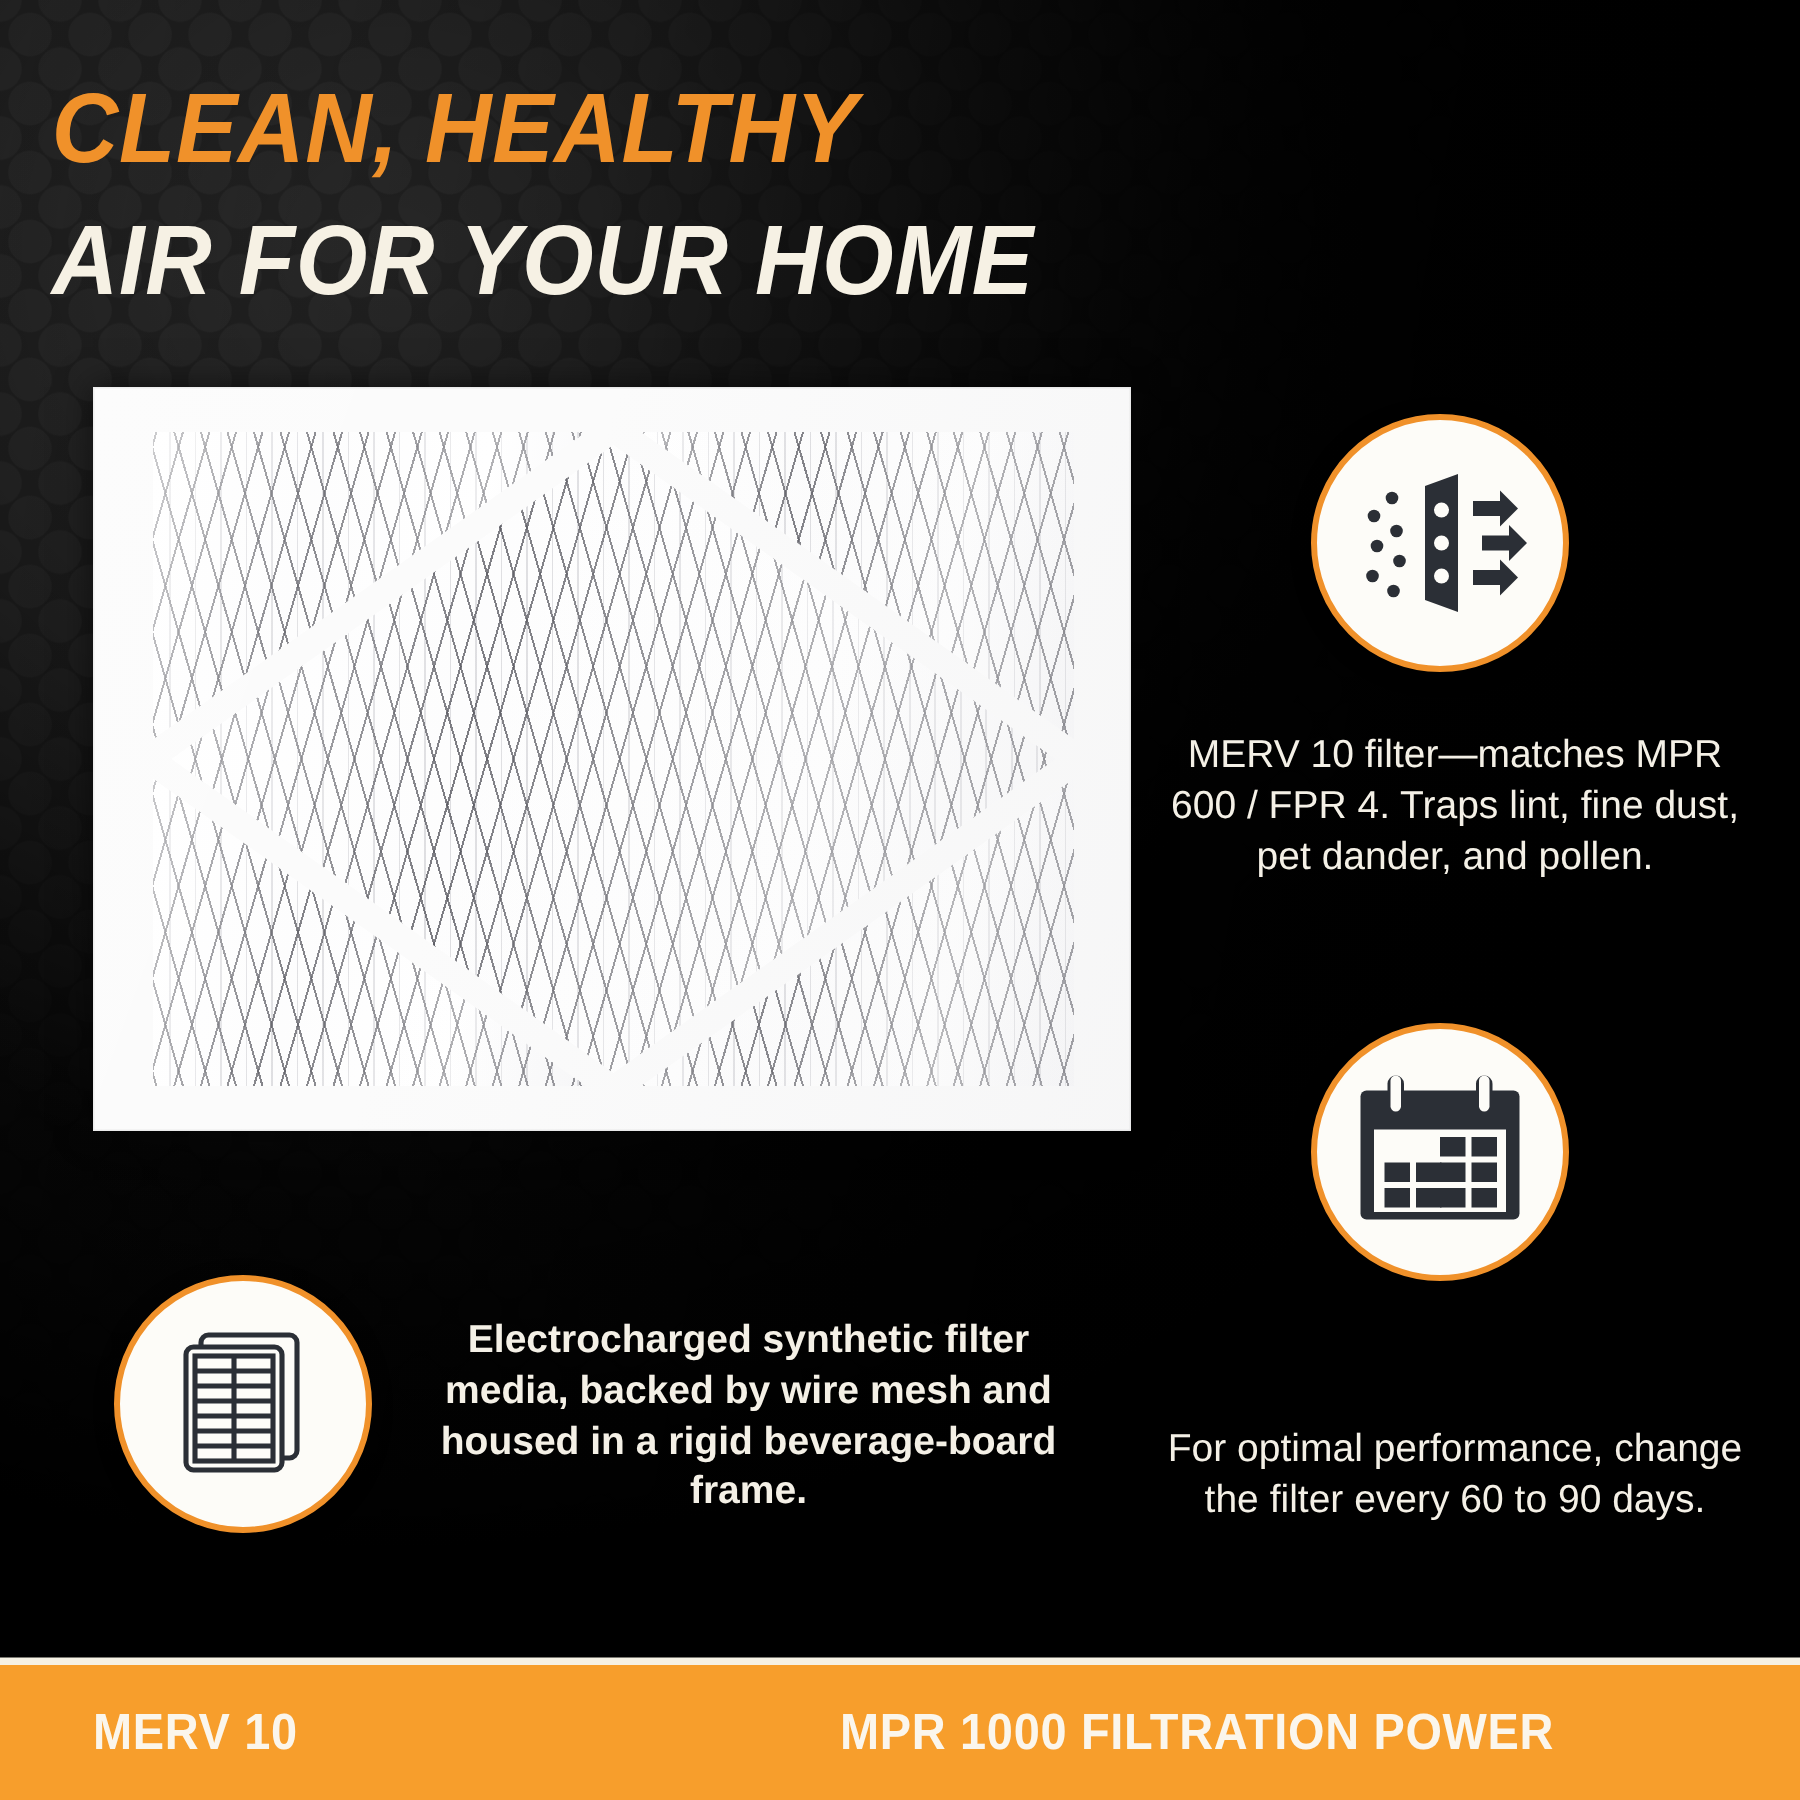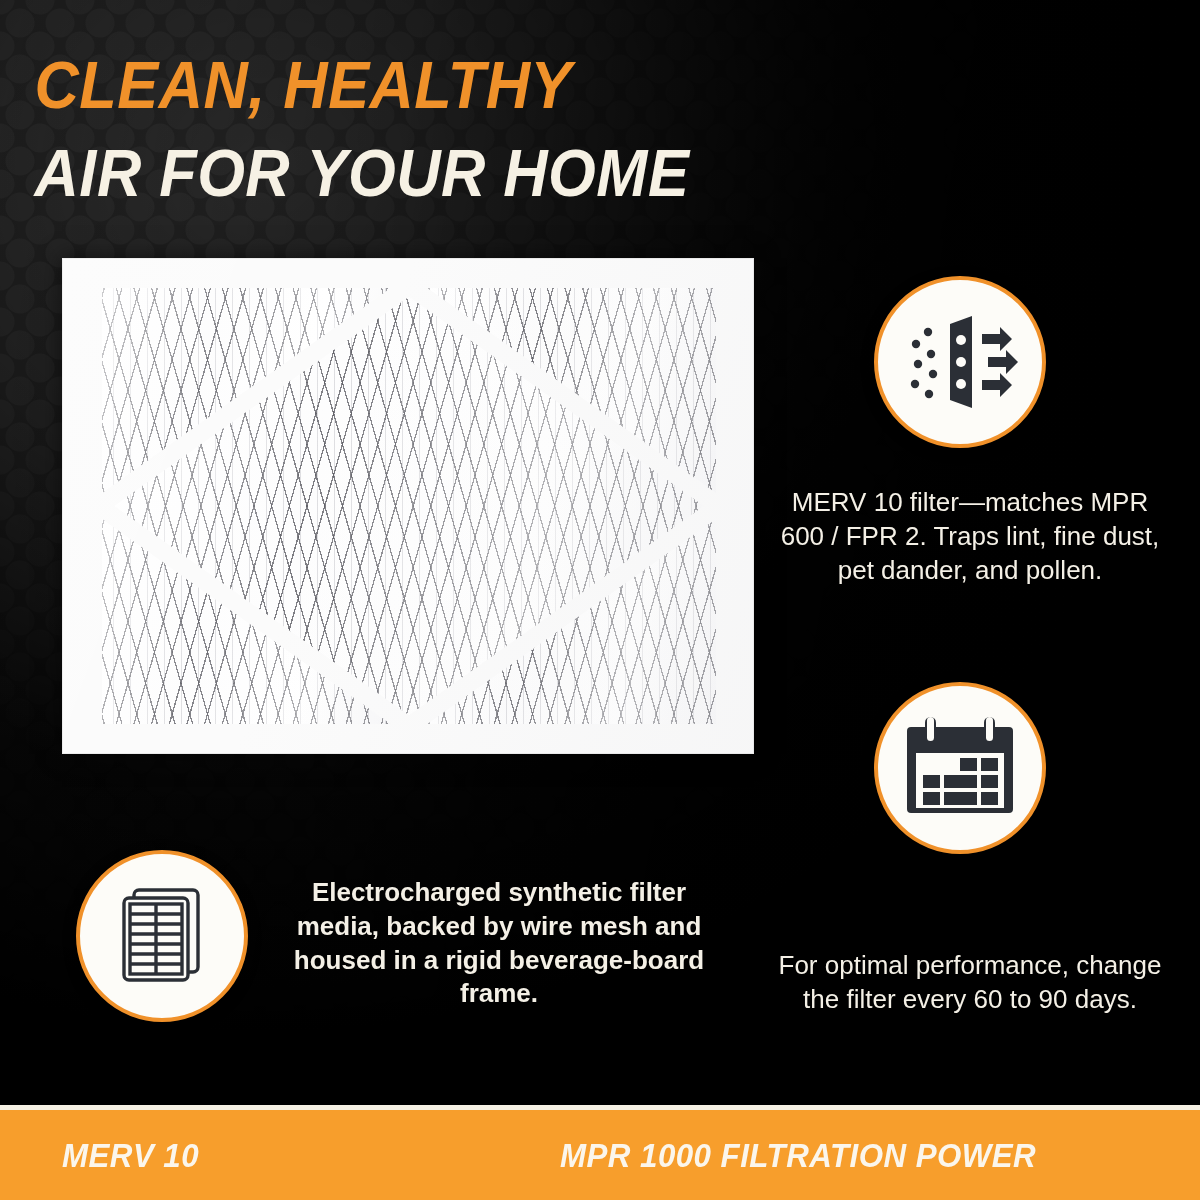--- a/index.html
+++ b/index.html
@@ -140,21 +140,21 @@
 
   
   #footer-rule {
     position:absolute; left:0; top:1105px; width:1200px; height:5px;
     background:#F6F1E4; z-index:7;
   }
   #footer {
     position:absolute; left:0; top:1110px; width:1200px; height:90px;
     background:#F79E2C;
     z-index:7;
-    display:flex; align-items:center;font-style:italic;
+    display:flex; align-items:center;
   }
   .footer-text {
     font-family:"Liberation Sans", sans-serif;
     font-weight:bold;
     color:#FBF6EC;
     font-size:34px;
     letter-spacing:0.5px;
     transform:scaleX(0.92);
     transform-origin:left center;
     white-space:nowrap;
@@ -201,21 +201,21 @@
       <path d="M50 22 L72 14 L72 106 L50 98 Z"></path>
       <circle cx="61" cy="38" r="5" fill="#FDFCF8"></circle>
       <circle cx="61" cy="60" r="5" fill="#FDFCF8"></circle>
       <circle cx="61" cy="82" r="5" fill="#FDFCF8"></circle>
       <path d="M82 32 h18 v-7 l12 12 l-12 12 v-7 h-18 z"></path>
       <path d="M88 55 h18 v-7 l12 12 l-12 12 v-7 h-18 z"></path>
       <path d="M82 78 h18 v-7 l12 12 l-12 12 v-7 h-18 z"></path>
     </g>
   </svg>
 </div>
-<div id="text-filtration" class="feature-text">MERV 10 filter—matches MPR 600 / FPR 2. Traps lint, fine dust, pet dander, and pollen.</div>
+<div id="text-filtration" class="feature-text">MERV 10 filter—matches MPR 600 / FPR 4. Traps lint, fine dust, pet dander, and pollen.</div>
 
 <div id="badge-calendar" class="badge">
   <svg width="118" height="118" viewBox="0 0 118 118">
     <g fill="#2B2F36">
       <rect x="24" y="8" width="11" height="26" rx="5.5"></rect>
       <rect x="83" y="8" width="11" height="26" rx="5.5"></rect>
       <path d="M10 18 h98 a4 4 0 0 1 4 4 v78 a4 4 0 0 1 -4 4 h-98 a4 4 0 0 1 -4 -4 v-78 a4 4 0 0 1 4 -4 z"></path>
       <rect x="15" y="44" width="88" height="55" fill="#FDFCF8"></rect>
       <rect x="26" y="8" width="7" height="24" rx="3.5" fill="#FDFCF8"></rect>
       <rect x="85" y="8" width="7" height="24" rx="3.5" fill="#FDFCF8"></rect>

